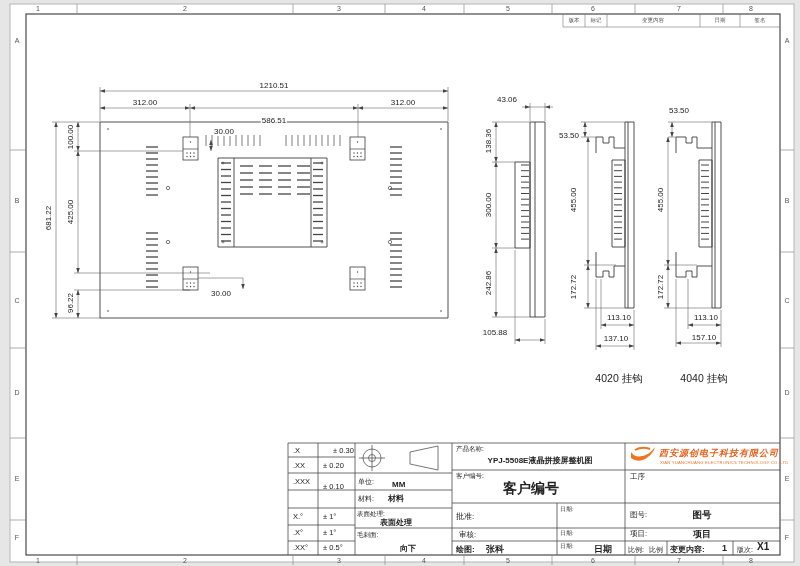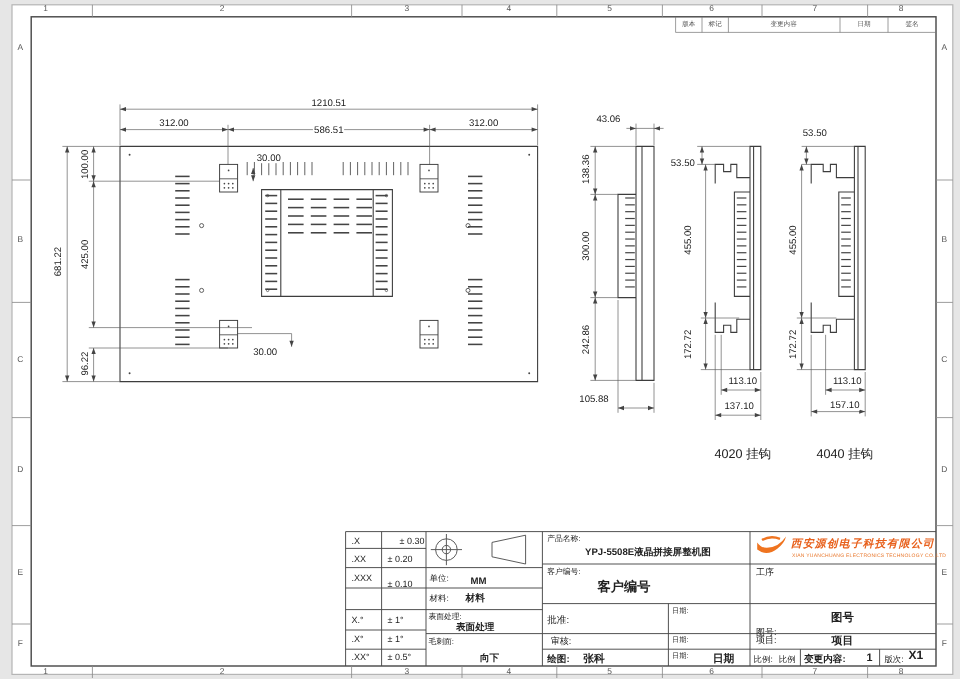--- a/index.html
+++ b/index.html
@@ -348,21 +348,21 @@
   <div class="t band" style="left:787px;top:537px">F</div>
 
   <div class="t rev" style="left:574px;top:20px">版本</div>
   <div class="t rev" style="left:596px;top:20px">标记</div>
   <div class="t rev" style="left:653px;top:20px">变更内容</div>
   <div class="t rev" style="left:720px;top:20px">日期</div>
   <div class="t rev" style="left:760px;top:20px">签名</div>
 
   <div class="t dim" style="left:274px;top:86px">1210.51</div>
   <div class="t dim" style="left:145px;top:103px">312.00</div>
-  <div class="t dim" style="left:274px;top:109px">586.51</div>
+  <div class="t dim" style="left:274px;top:121px">586.51</div>
   <div class="t dim" style="left:403px;top:103px">312.00</div>
   <div class="t dim" style="left:224px;top:132px">30.00</div>
   <div class="t dim rot" style="left:71px;top:137px">100.00</div>
   <div class="t dim rot" style="left:71px;top:212px">425.00</div>
   <div class="t dim rot" style="left:71px;top:303px">96.22</div>
   <div class="t dim rot" style="left:49px;top:218px">681.22</div>
   <div class="t dim" style="left:221px;top:294px">30.00</div>
 
   <div class="t dim" style="left:507px;top:100px">43.06</div>
   <div class="t dim rot" style="left:489px;top:141px">138.36</div>
@@ -402,40 +402,40 @@
   <div class="tl lab7" style="left:358px;top:494px">材料:</div>
   <div class="tl lab8 b" style="left:388px;top:493px">材料</div>
   <div class="tl lab65" style="left:357px;top:510px">表面处理:</div>
   <div class="tl lab8 b" style="left:380px;top:517px">表面处理</div>
   <div class="tl lab65" style="left:357px;top:531px">毛刺面:</div>
   <div class="tl lab8 b" style="left:400px;top:543px">向下</div>
 
   <div class="tl lab65" style="left:456px;top:445px">产品名称:</div>
   <div class="t lab8 b" style="left:540px;top:460px">YPJ-5508E液晶拼接屏整机图</div>
   <div class="tl lab65" style="left:456px;top:472px">客户编号:</div>
-  <div class="t b" style="left:520px;top:489px;font-size:11px">客户编号</div>
+  <div class="t b" style="left:531px;top:489px;font-size:14px">客户编号</div>
   <div class="tl lab8" style="left:456px;top:511px">批准:</div>
   <div class="tl lab6" style="left:560px;top:505px">日期:</div>
   <div class="tl lab75" style="left:459px;top:530px">审核:</div>
   <div class="tl lab6" style="left:560px;top:529px">日期:</div>
   <div class="tl lab8 b" style="left:456px;top:544px">绘图:</div>
   <div class="tl b" style="left:486px;top:543px;font-size:9px">张科</div>
   <div class="tl lab6" style="left:560px;top:542px">日期:</div>
   <div class="tl b" style="left:594px;top:543px;font-size:9px">日期</div>
 
   <div style="position:absolute;left:629px;top:445px;width:28px;height:20px">
     <svg viewBox="0 0 28 20" width="28" height="20">
       <path d="M2,13 Q10,19 19,12 Q25,7 26,2 Q20,11 10,11.5 Q5,11.5 2,7 Z" fill="#ef7420"></path>
       <path d="M6,5 Q13,1 21,4" stroke="#ef7420" stroke-width="2" fill="none"></path>
     </svg>
   </div>
   <div class="tl cn-logo" style="left:659px;top:447px">西安源创电子科技有限公司</div>
   <div class="tl en-logo" style="left:660px;top:460px">XIAN YUANCHUANG ELECTRONICS TECHNOLOGY CO.,LTD</div>
   <div class="tl lab75" style="left:630px;top:472px">工序</div>
-  <div class="tl lab75" style="left:630px;top:522px">图号:</div>
+  <div class="tl lab75" style="left:630px;top:510px">图号:</div>
   <div class="t b" style="left:702px;top:515px;font-size:9.5px">图号</div>
   <div class="tl lab75" style="left:630px;top:529px">项目:</div>
   <div class="t b" style="left:702px;top:534px;font-size:9px">项目</div>
   <div class="tl lab7" style="left:628px;top:545px">比例:</div>
   <div class="tl lab7" style="left:649px;top:545px">比例</div>
   <div class="tl lab8 b" style="left:670px;top:544px">变更内容:</div>
   <div class="tl b" style="left:722px;top:543px;font-size:9px">1</div>
   <div class="tl lab7" style="left:737px;top:545px">版次:</div>
   <div class="tl b" style="left:757px;top:541px;font-size:10px">X1</div>
 

